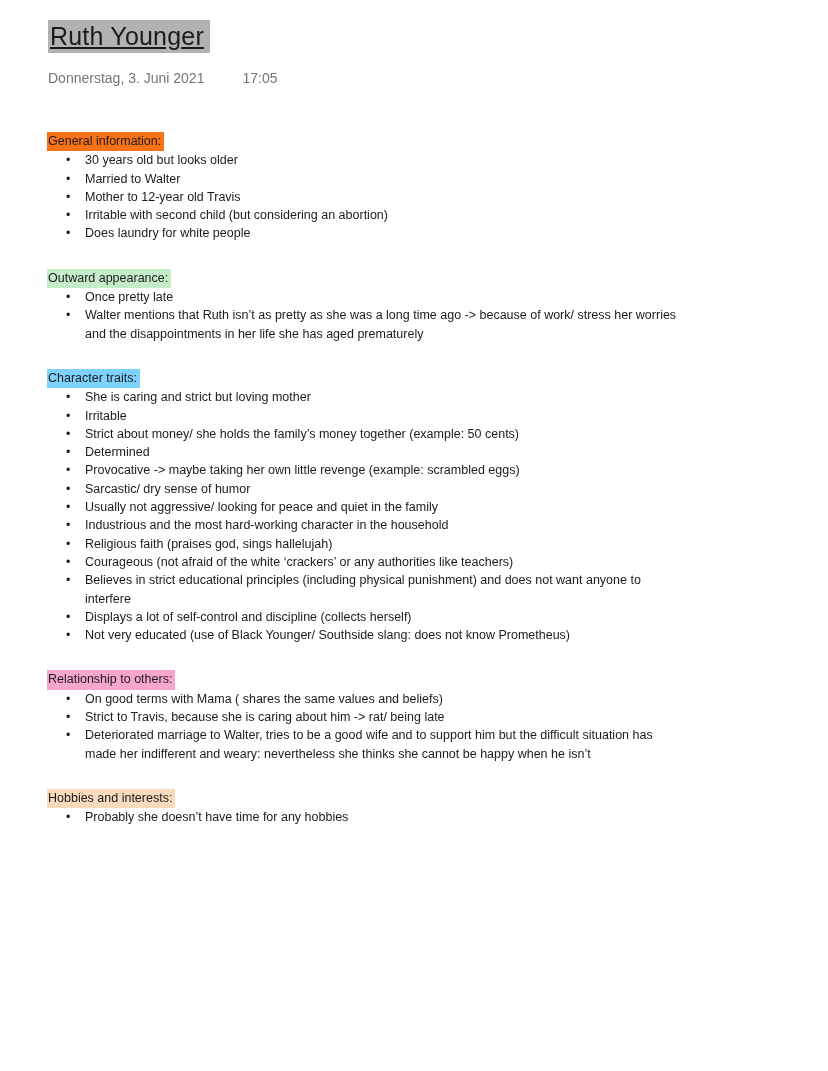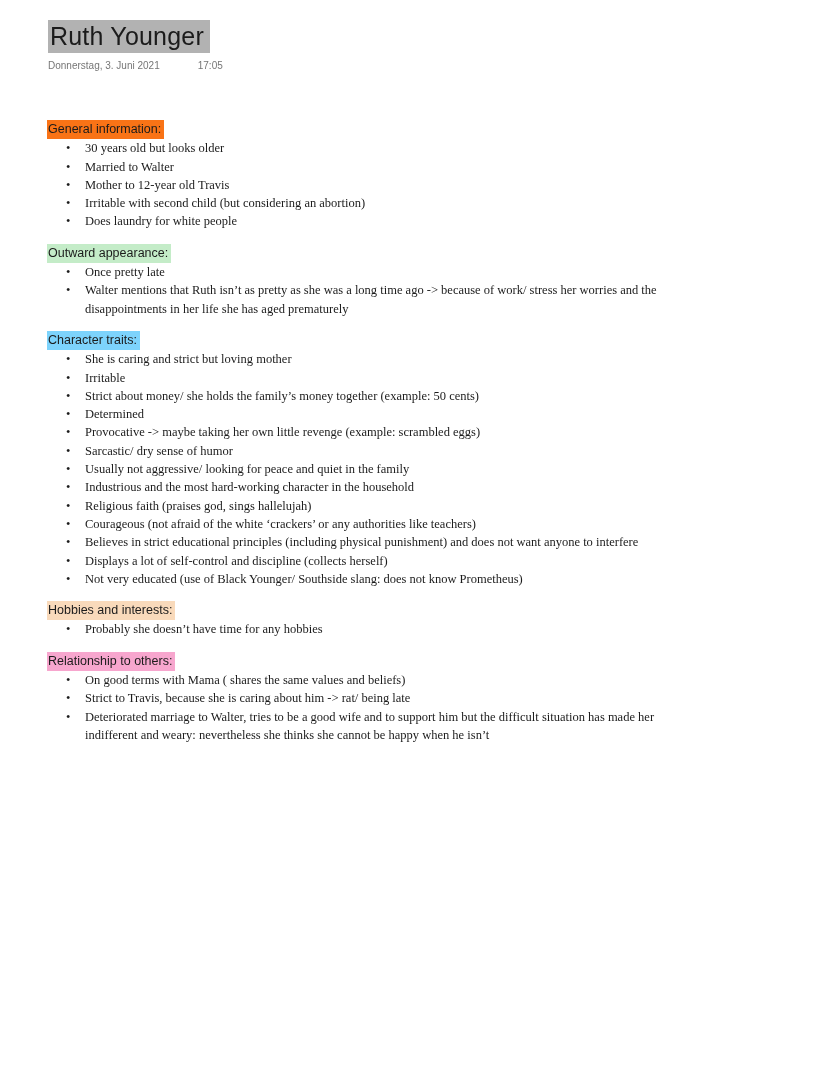--- a/index.html
+++ b/index.html
@@ -21,55 +21,55 @@
   .page-header h1 {
     margin: 0;
     font-size: 25px;
     font-weight: 400;
     line-height: 32px;
     letter-spacing: 0.2px;
   }
   .title-highlight {
     display: inline-block;
     padding: 0 6px 1px 2px;
+    text-decoration: underline;
   }
   .date-row {
-    margin-top: 6px;
-    font-size: 10px;
+    margin-top: 18px;
+    font-size: 14px;
     line-height: 14px;
   }
   .date-row .time {
     margin-left: 38px;
   }
   .note-content {
     margin-top: 47px;
     font-size: 12.5px;
     line-height: 18.3px;
   }
   .note-section {
-    margin-top: 13px;
+    margin-top: 26px;
   }
   .note-section:first-child {
     margin-top: 0;
   }
   .section-heading {
     display: inline-block;
     padding: 0 3px 1px 1px;
     margin-left: -1px;
   }
   .bullet-list {
     list-style: none;
     margin: 0;
     padding: 0;
     max-width: 632px;
   }
   .bullet-list li {
     position: relative;
     padding-left: 37px;
-    font-family: Liberation Serif, serif;
   }
   .bullet-list li::before {
     content: "\2022";
     position: absolute;
     left: 18px;
     top: 0;
   }
 </style>
 </head>
 <body>
@@ -116,28 +116,28 @@
           <li>Industrious and the most hard-working character in the household</li>
           <li>Religious faith (praises god, sings hallelujah)</li>
           <li>Courageous (not afraid of the white ‘crackers’ or any authorities like teachers)</li>
           <li>Believes in strict educational principles (including physical punishment) and does not want anyone to interfere</li>
           <li>Displays a lot of self-control and discipline (collects herself)</li>
           <li>Not very educated (use of Black Younger/ Southside slang: does not know Prometheus)</li>
         </ul>
   </section>
 
   <section class="note-section">
-    <span class="section-heading" style="background-color: rgb(249, 218, 187);">Hobbies and interests:</span>
-    <ul class="bullet-list">
-          <li>Probably she doesn’t have time for any hobbies</li>
-        </ul>
-  </section>
-
-  <section class="note-section">
     <span class="section-heading" style="background-color: rgb(247, 166, 206);">Relationship to others:</span>
     <ul class="bullet-list">
           <li>On good terms with Mama ( shares the same values and beliefs)</li>
           <li>Strict to Travis, because she is caring about him -&gt; rat/ being late</li>
           <li>Deteriorated marriage to Walter, tries to be a good wife and to support him but the difficult situation has made her indifferent and weary: nevertheless she thinks she cannot be happy when he isn’t</li>
         </ul>
   </section>
+
+  <section class="note-section">
+    <span class="section-heading" style="background-color: rgb(249, 218, 187);">Hobbies and interests:</span>
+    <ul class="bullet-list">
+          <li>Probably she doesn’t have time for any hobbies</li>
+        </ul>
+  </section>
 </main>
 </div>
 
 </body></html>

